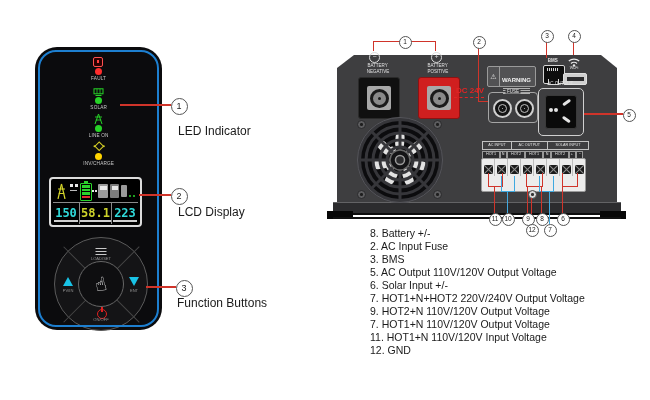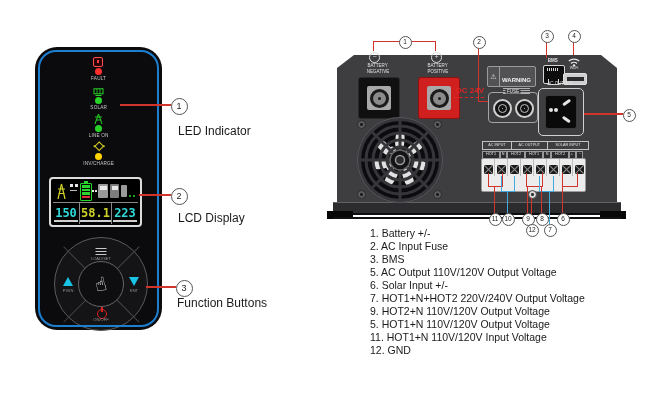--- a/index.html
+++ b/index.html
@@ -235,21 +235,21 @@
   <span class="ln" style="left:120px;top:104px;width:51px;height:1.5px"></span>
   <span class="co co-lg" style="left:170.5px;top:97.5px">
       <span>1</span>
     </span>
   <div class="biglbl" style="left:178px;top:124px">LED Indicator</div>
 
   <span class="ln" style="left:139px;top:194px;width:32px;height:1.5px"></span>
   <span class="co co-lg" style="left:170.5px;top:187.5px">
       <span>2</span>
     </span>
-  <div class="biglbl" style="left:178px;top:211px">LCD Display</div>
+  <div class="biglbl" style="left:178px;top:205px">LCD Display</div>
 
   <span class="ln" style="left:146px;top:286px;width:30px;height:1.5px"></span>
   <span class="co co-lg" style="left:175.5px;top:279.5px">
       <span>3</span>
     </span>
   <div class="biglbl" style="left:177px;top:296px">Function Buttons</div>
 
   <div class="panel"></div>
   <div class="base"></div>
   <span class="foot" style="left:327px"></span>
@@ -509,25 +509,25 @@
       <span>6</span>
     </span>
   <span class="co co-sm" style="left:525.5px;top:223.5px">
       <span>12</span>
     </span>
   <span class="co co-sm" style="left:543.5px;top:223.5px">
       <span>7</span>
     </span>
 
   <div class="legend">
-    <div>1. Battery +/-</div>
+    <div>8. Battery +/-</div>
     <div>2. AC Input Fuse</div>
     <div>3. BMS</div>
     <div>5. AC Output 110V/120V Output Voltage</div>
     <div>6. Solar Input +/-</div>
     <div>7. HOT1+N+HOT2 220V/240V Output Voltage</div>
     <div>9. HOT2+N 110V/120V Output Voltage</div>
-    <div>5. HOT1+N 110V/120V Output Voltage</div>
+    <div>7. HOT1+N 110V/120V Output Voltage</div>
     <div>11. HOT1+N 110V/120V Input Voltage</div>
     <div>12. GND</div>
   </div>
 
 </div>
 
 </body></html>

